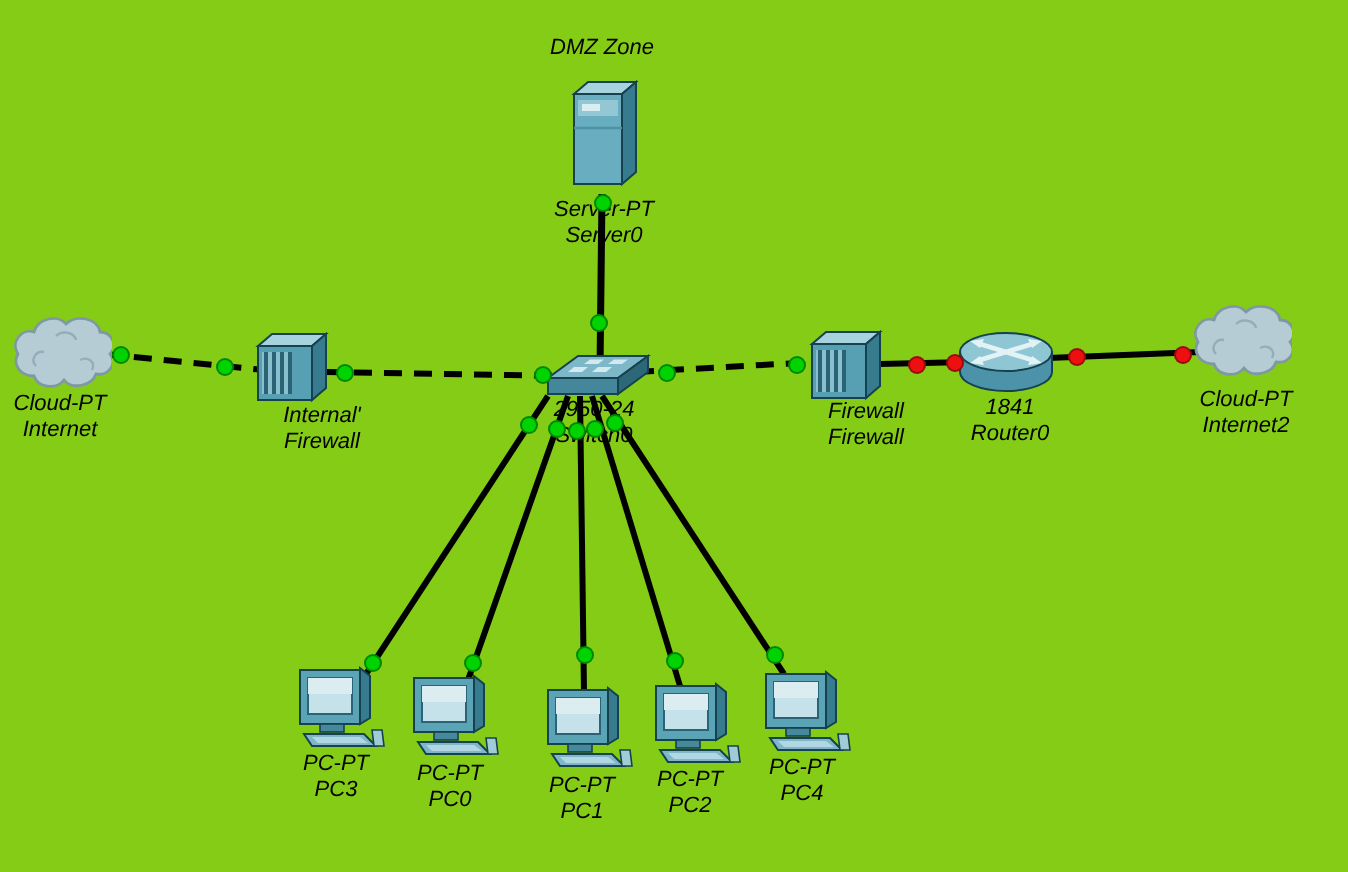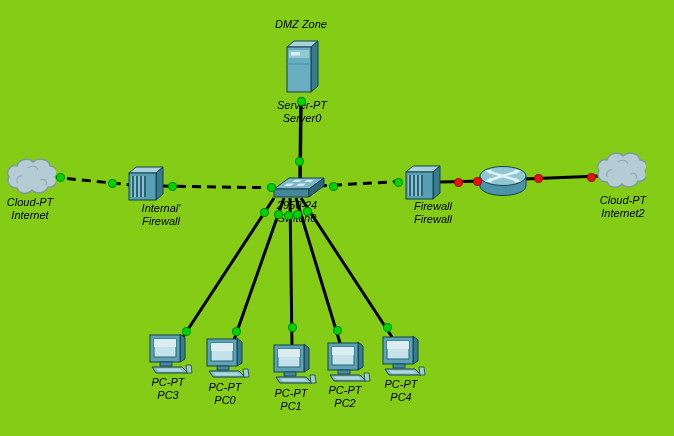--- a/index.html
+++ b/index.html
@@ -159,20 +159,24 @@
     <div>Server-PT</div>
       <div>Server0</div>
   </div>
   <div class="dev-label" style="left:252px;top:199px">
     <div>2950-24</div>
       <div>Switch0</div>
   </div>
   <div class="dev-label" style="left:388px;top:200px">
     <div>Firewall</div>
       <div>Firewall</div>
+  </div>
+  <div class="dev-label" style="left:460px;top:198px">
+    <div>1841</div>
+      <div>Router0</div>
   </div>
   <div class="dev-label" style="left:578px;top:194px">
     <div>Cloud-PT</div>
       <div>Internet2</div>
   </div>
   <div class="dev-label" style="left:123px;top:376px">
     <div>PC-PT</div>
       <div>PC3</div>
   </div>
   <div class="dev-label" style="left:180px;top:381px">

